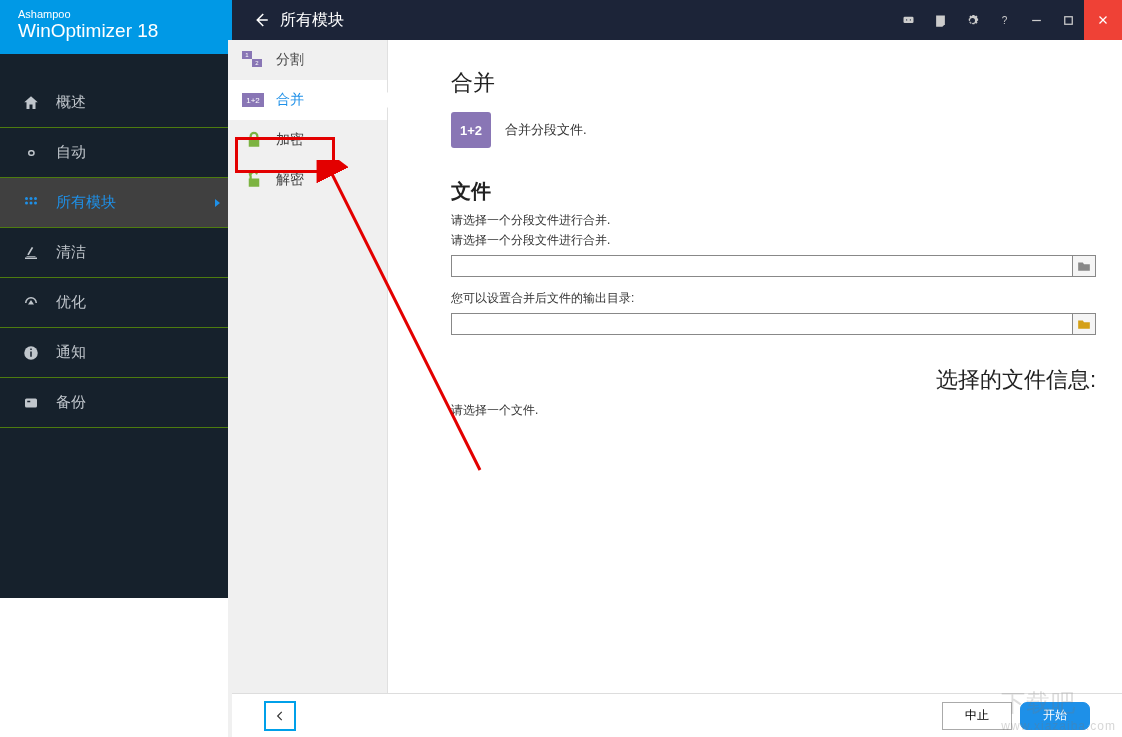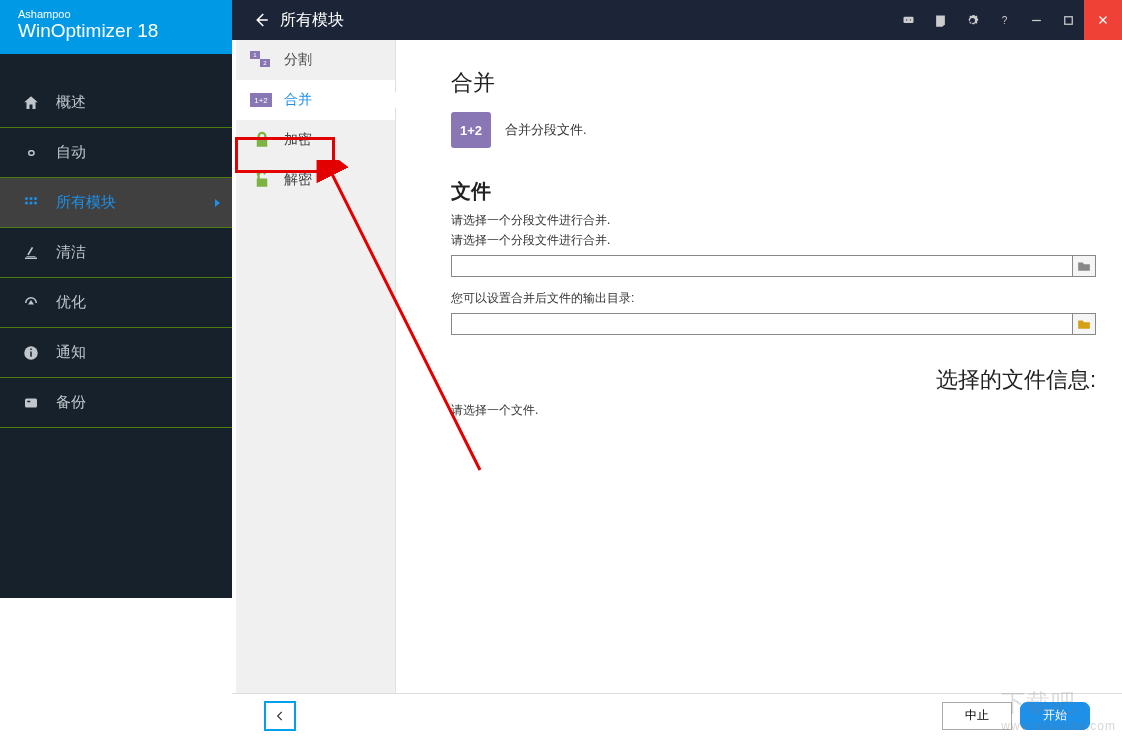--- a/index.html
+++ b/index.html
@@ -18,21 +18,21 @@
 .brand { height: 54px; background: #0099e6; padding: 8px 18px; color: #fff; }
 .brand .small { font-size: 11px; font-weight: 300; }
 .brand .big { font-size: 19px; font-weight: 300; }
 .nav { padding-top: 24px; }
 .nav-item { height: 50px; display: flex; align-items: center; padding: 0 20px; color: #c0c6cc; cursor: pointer; border-bottom: 1px solid #4d7c0f; font-size: 15px; position: relative; }
 .nav-item.active { background: #404040; color: #1e90e8; }
 .nav-item.active::after { content: ""; position: absolute; right: 12px; top: 50%; transform: translateY(-50%); width: 0; height: 0; border-top: 4px solid transparent; border-bottom: 4px solid transparent; border-left: 5px solid #1e90e8; }
 .nav-item .nicon { width: 22px; height: 22px; margin-right: 14px; display: flex; align-items: center; justify-content: center; }
 .nav-item .nicon svg { width: 18px; height: 18px; fill: currentColor; }
 
-.subnav { position: absolute; left: 236px; top: 40px; width: 160px; bottom: 0; background: #f0f0f0; border-right: 1px solid #e0e0e0; }
+.subnav { position: absolute; left: 228px; top: 40px; width: 160px; bottom: 0; background: #f0f0f0; border-right: 1px solid #e0e0e0; }
 .sub-item { height: 40px; display: flex; align-items: center; padding: 0 14px; cursor: pointer; font-size: 14px; color: #444; position: relative; }
 .sub-item.selected { background: #fff; color: #1e90e8; }
 .sub-item.selected::after { content: ""; position: absolute; right: -1px; top: 50%; transform: translateY(-50%); width: 0; height: 0; border-top: 8px solid transparent; border-bottom: 8px solid transparent; border-right: 8px solid #fff; }
 .sub-item .sicon { width: 24px; height: 20px; margin-right: 10px; display: flex; align-items: center; justify-content: center; }
 .sub-highlight { position: absolute; left: 235px; top: 137px; width: 100px; height: 36px; border: 3px solid #e30000; pointer-events: none; z-index: 5; }
 
 .main { position: absolute; left: 427px; top: 40px; right: 0; bottom: 44px; background: #fff; padding: 28px 26px 10px 24px; overflow: hidden; }
 .main h2 { font-size: 22px; font-weight: 400; color: #222; margin-bottom: 14px; }
 .desc-row { display: flex; align-items: center; margin-bottom: 30px; }
 .desc-badge { width: 40px; height: 36px; background: #8976b5; color: #fff; display: flex; align-items: center; justify-content: center; font-size: 13px; font-weight: bold; border-radius: 3px; margin-right: 14px; }

